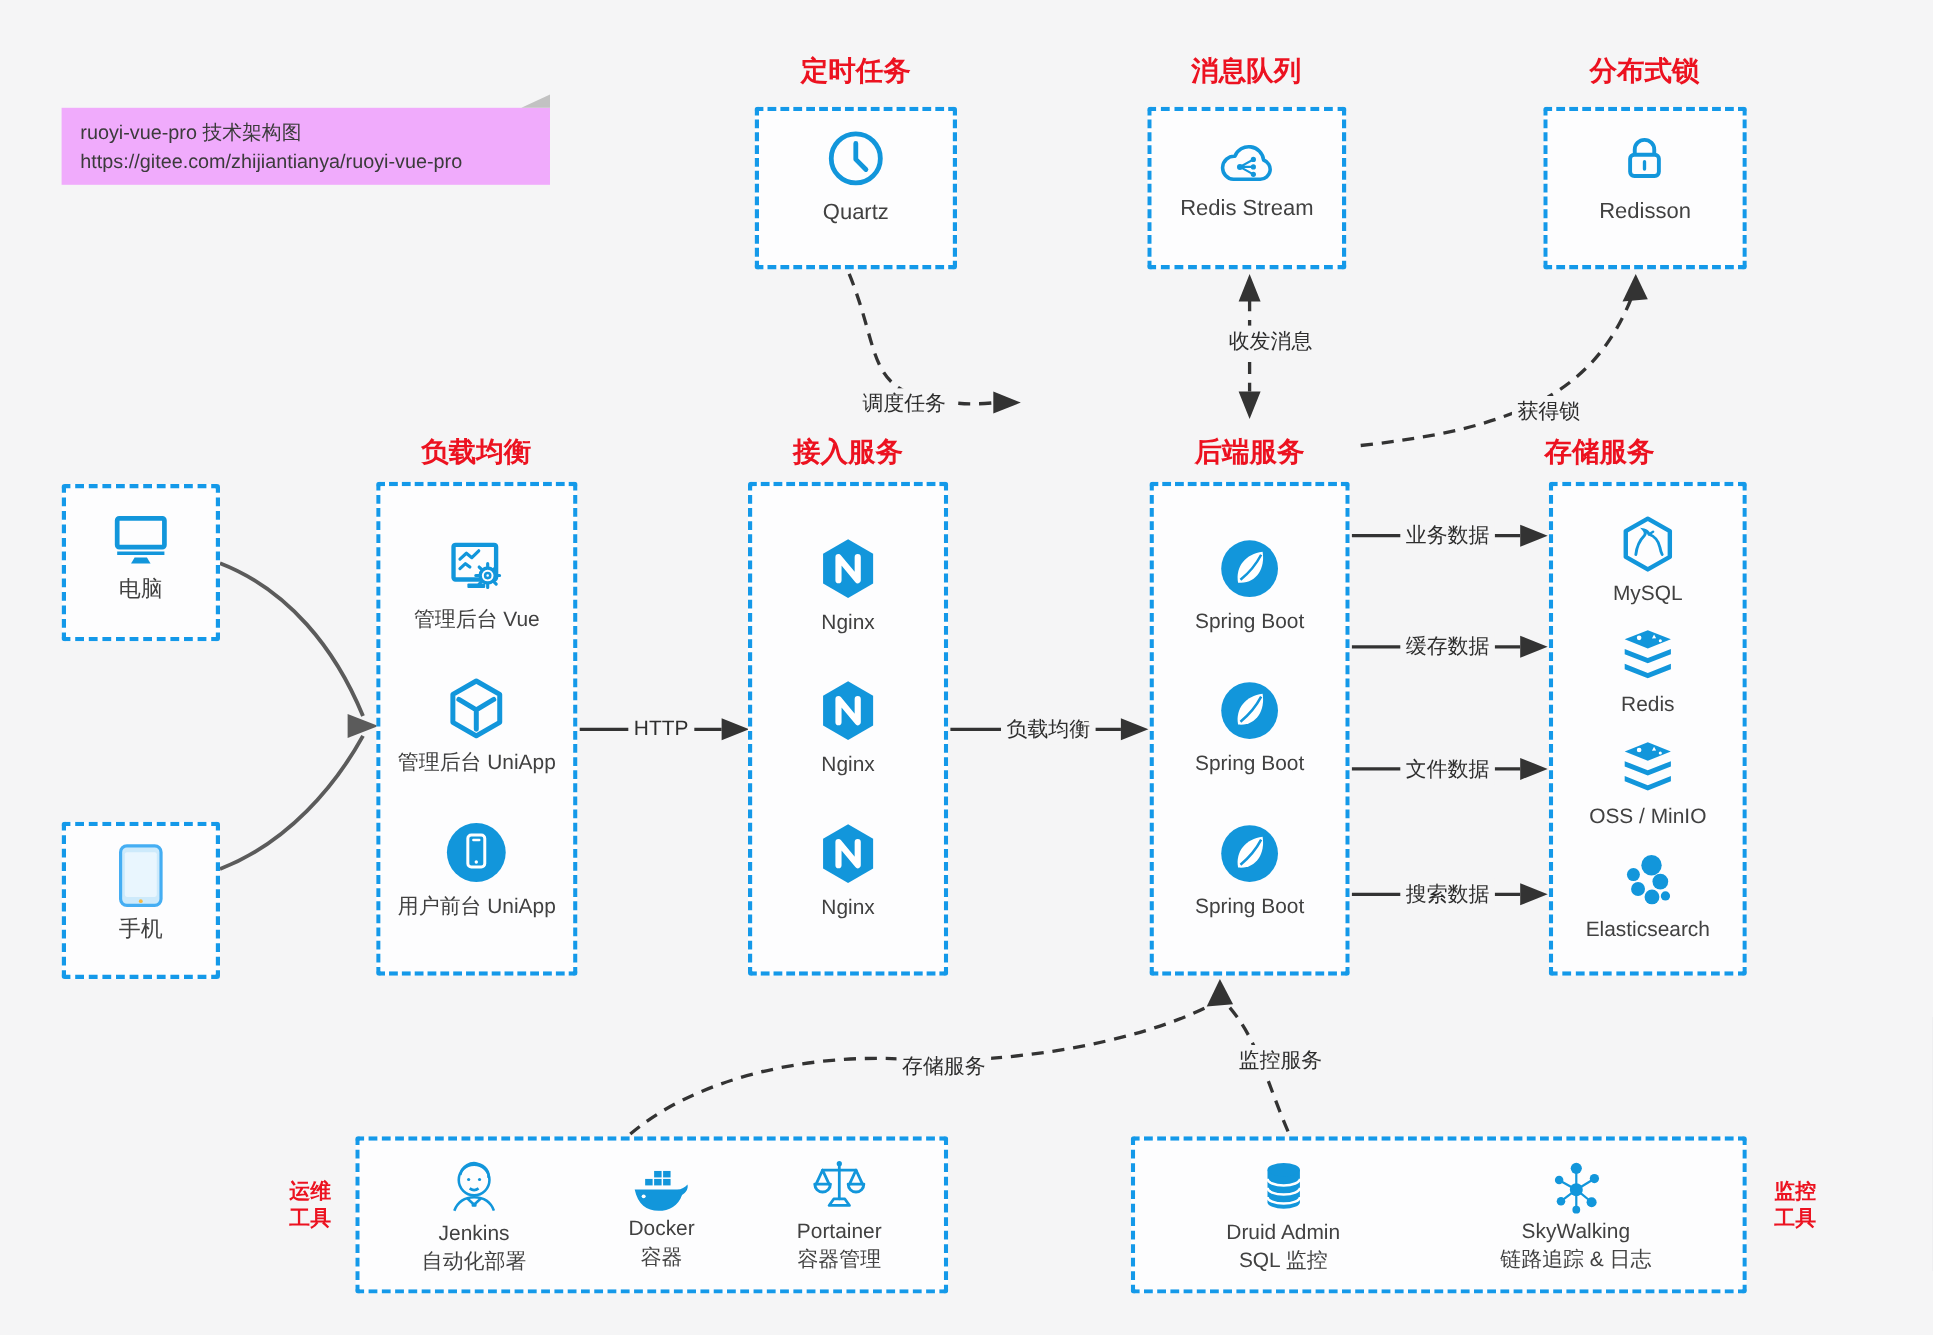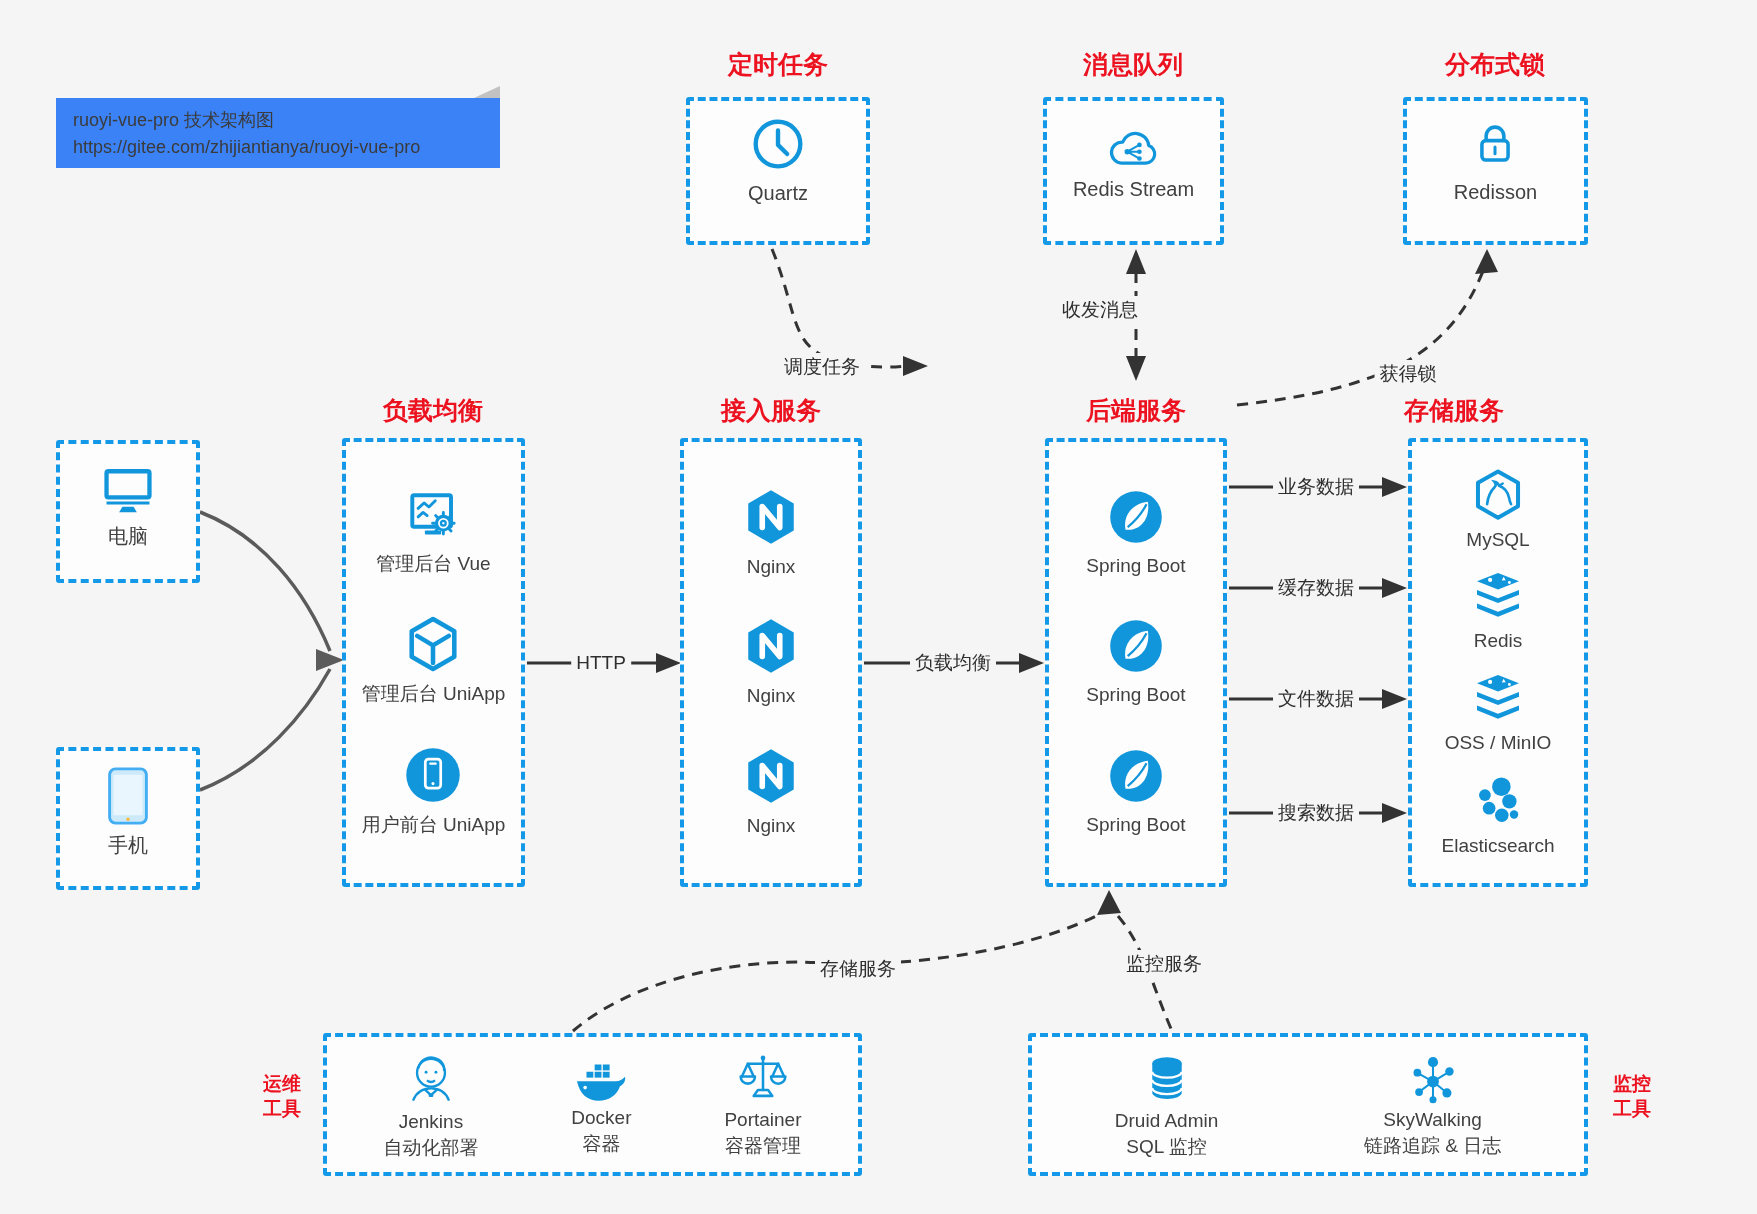--- a/index.html
+++ b/index.html
@@ -11,21 +11,21 @@
   .topbox{flex-direction:column;align-items:center;justify-content:center;gap:11px;padding-bottom:20px;}
   .hbox{flex-direction:row;align-items:center;justify-content:space-around;padding:0 10px;}
   .node{display:flex;flex-direction:column;align-items:center;gap:9px;}
   .bnode{display:flex;flex-direction:column;align-items:center;gap:2px;}
   .nlabel{font-size:19px;color:#414141;white-space:nowrap;text-align:center;line-height:1.22;}
   .topbox .nlabel{font-size:20px;}
   .ic,.ic svg{display:block;}
   .col-title{position:absolute;transform:translateX(-50%);font-size:25px;font-weight:bold;color:#ec1220;white-space:nowrap;}
   .side-title{position:absolute;transform:translateX(-50%);font-size:19px;font-weight:bold;color:#ec1220;text-align:center;line-height:1.3;}
   .edge-label{position:absolute;transform:translate(-50%,-50%);font-size:19px;color:#2e2e2e;background:#f5f5f6;padding:1px 5px;white-space:nowrap;}
-  .note{position:absolute;left:56px;top:98px;width:444px;height:70px;box-sizing:border-box;background:#3b82f6;
+  .note{position:absolute;left:56px;top:98px;width:444px;height:70px;box-sizing:border-box;background:#f0abfc;
         padding:9px 17px;font-size:18px;color:#3b3b3b;line-height:1.5;}
   .note-fold{position:absolute;top:-12px;right:0;width:0;height:0;border-bottom:12px solid #c2c2c2;border-left:26px solid transparent;}
 </style>
 </head>
 <body>
 
 <div class="canvas">
 
   <svg class="connectors" width="1757" height="1214" viewBox="0 0 1757 1214">
     <g stroke="#5b5b5b" stroke-width="3.5" fill="none">
@@ -412,18 +412,18 @@
     </div>
   </div>
 
   <div class="edge-label" style="left:601px;top:663px;">HTTP</div>
   <div class="edge-label" style="left:953px;top:663px;">负载均衡</div>
   <div class="edge-label" style="left:1316px;top:487px;">业务数据</div>
   <div class="edge-label" style="left:1316px;top:588px;">缓存数据</div>
   <div class="edge-label" style="left:1316px;top:699px;">文件数据</div>
   <div class="edge-label" style="left:1316px;top:813px;">搜索数据</div>
   <div class="edge-label" style="left:822px;top:367px;">调度任务</div>
-  <div class="edge-label" style="left:1100px;top:310px;">收发消息</div>
+  <div class="edge-label" style="left:1155px;top:310px;">收发消息</div>
   <div class="edge-label" style="left:1408px;top:374px;">获得锁</div>
   <div class="edge-label" style="left:858px;top:969px;">存储服务</div>
   <div class="edge-label" style="left:1164px;top:964px;">监控服务</div>
 
 </div>
 
 </body></html>

